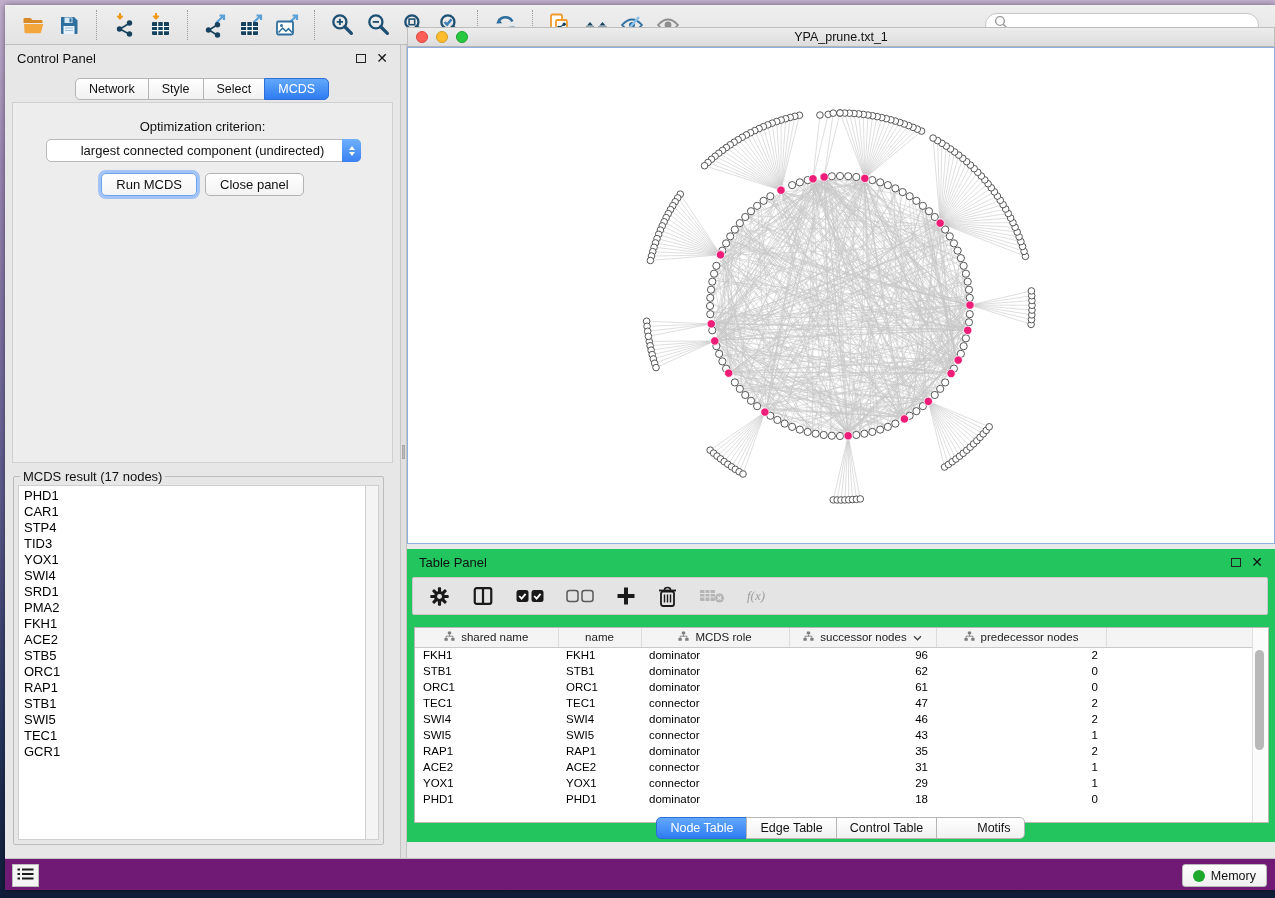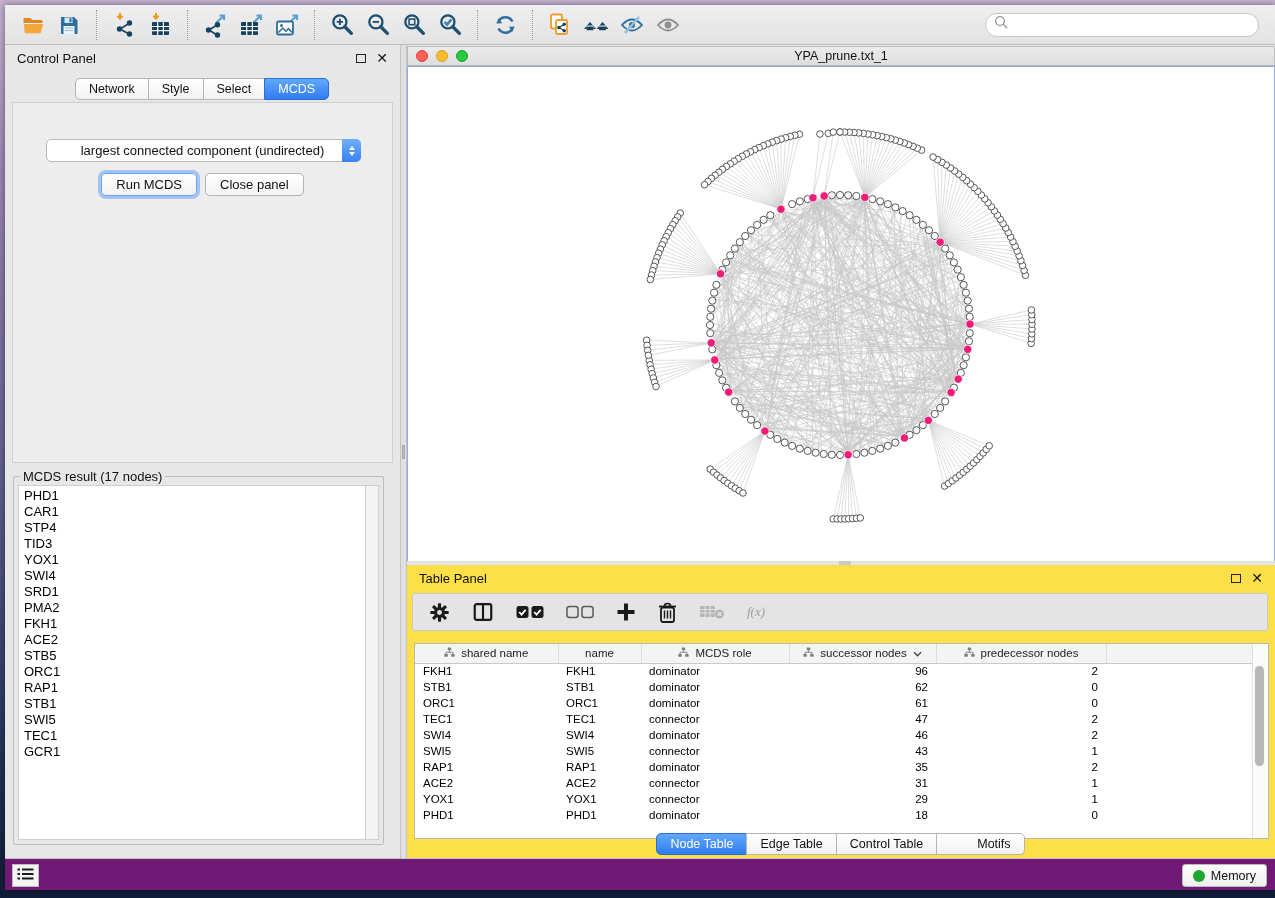--- a/index.html
+++ b/index.html
@@ -61,34 +61,34 @@
 
   
   .vsplit { position:absolute; left:395px; top:40px; width:7px; height:813px; background:#e0e0e0;
     border-left:1px solid #c4c4c4; border-right:1px solid #c4c4c4; cursor:col-resize; }
   .vsplit .grip { position:absolute; left:1px; top:400px; width:3px; height:14px;
     background:#bdbdbd; border:1px solid #a8a8a8; }
   .hsplit { position:absolute; left:402px; top:556px; width:868px; height:4px; background:#e4e4e4; cursor:row-resize; }
   .hsplit .grip { position:absolute; left:432px; top:0; width:12px; height:4px; background:#c9c9c9; }
 
   
-  .net-window { position:absolute; left:402px; top:41px; width:868px; height:517px; }
+  .net-window { position:absolute; left:402px; top:22px; width:868px; height:517px; }
   .net-title { height:20px; background:linear-gradient(#ececec,#dddddd); border:1px solid #bdbdbd;
     border-bottom:1px solid #b5b5b5; display:flex; align-items:center; padding:0 8px; position:relative; }
   .tl { width:12px; height:12px; border-radius:50%; margin-right:8px; cursor:pointer; }
   .tl.red { background:#ff5f57; border:1px solid #e0443e; }
   .tl.yel { background:#febc2e; border:1px solid #d69e23; }
   .tl.grn { background:#28c840; border:1px solid #1da22f; }
   .net-title .title { position:absolute; left:0; right:0; text-align:center; font-size:12.5px; color:#111; }
   .net-canvas { position:absolute; left:0; top:20px; width:868px; height:497px; background:#fff;
     border:1px solid #8fadde; }
   .net-canvas svg { display:block; }
 
   
-  .table-panel { position:absolute; left:402px; top:560px; width:868px; height:293px; background:#fde047; }
+  .table-panel { position:absolute; left:402px; top:544px; width:868px; height:293px; background:#22c55e; }
   .tp-toolbar { position:absolute; left:5px; top:28px; width:856px; height:38px; background:#e4e4e4;
     border:1px solid #c8c8c8; border-radius:2px; display:flex; align-items:center; padding-left:16px; gap:22px; }
   .tpi { display:flex; align-items:center; justify-content:center; cursor:pointer; }
   .fx { font-family:"Liberation Serif","DejaVu Serif",serif; font-style:italic; font-size:13px; color:#9e9e9e; }
   .tp-tablewrap { position:absolute; left:7px; top:78px; width:855px; height:196px; background:#fff;
     border:1px solid #b9b9b9; overflow:hidden; }
   table.node-table { border-collapse:collapse; table-layout:fixed; width:838px; font-size:11.5px; }
   table.node-table th { height:19px; background:#f4f4f4; border-bottom:1px solid #c9c9c9;
     border-right:1px solid #dddddd; font-weight:normal; color:#222; }
   table.node-table th .thc { display:flex; align-items:center; justify-content:center; gap:6px; }
@@ -306,20 +306,21 @@
         <span class="close-ic">✕</span>
       </span>
     </div>
     <div class="ctabs" id="ctabs">
           <div class="ctab">Network</div>
           <div class="ctab">Style</div>
           <div class="ctab">Select</div>
           <div class="ctab sel">MCDS</div>
         </div>
     <div class="mcds-box">
+      <div class="opt-label">Optimization criterion:</div>
       <div class="mac-select">
         <span class="val">largest connected component (undirected)</span>
         <span class="stepper">
               <i class="up"></i>
               <i class="dn"></i>
             </span>
       </div>
       <div class="btnrow">
         <button class="mac-btn focus">Run MCDS</button>
         <button class="mac-btn">Close panel</button>

